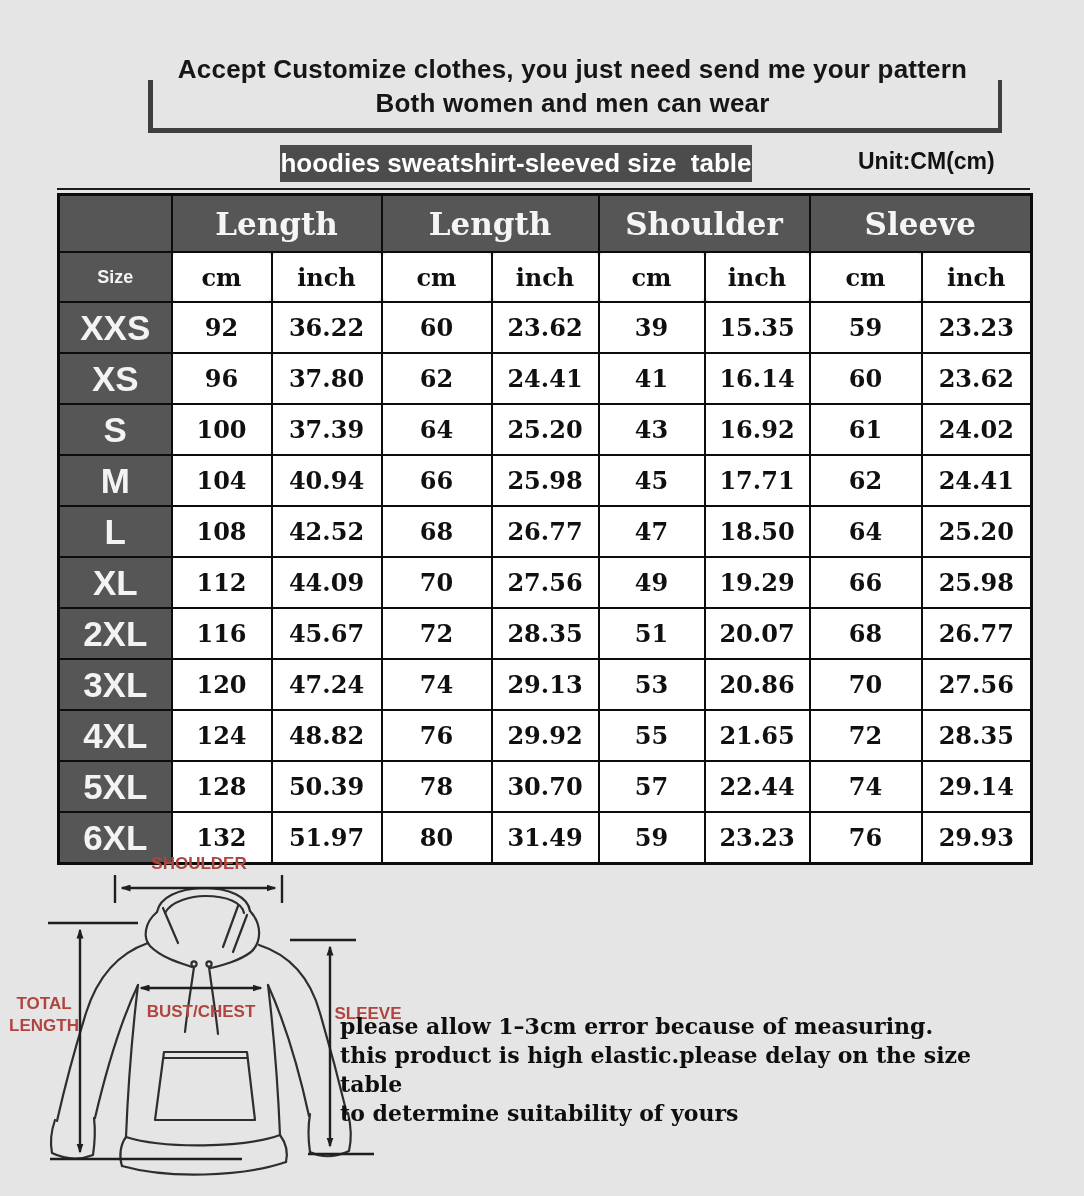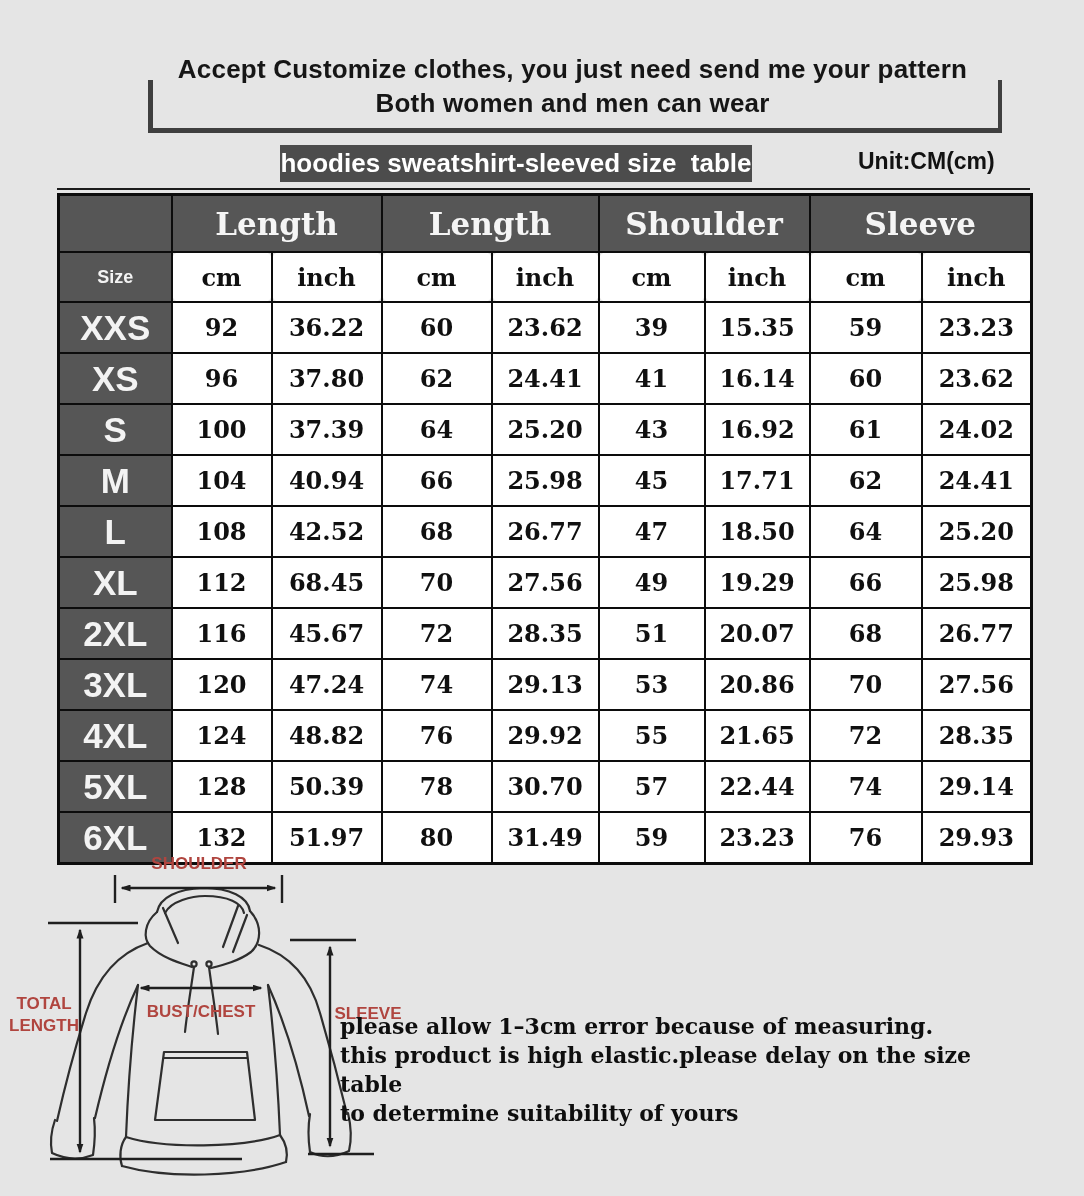--- a/index.html
+++ b/index.html
@@ -141,21 +141,21 @@
           <td class="val">68</td>
           <td class="val">26.77</td>
           <td class="val">47</td>
           <td class="val">18.50</td>
           <td class="val">64</td>
           <td class="val">25.20</td>
         </tr>
         <tr>
           <th class="rowsize">XL</th>
           <td class="val">112</td>
-          <td class="val">68.45</td>
+          <td class="val">44.09</td>
           <td class="val">70</td>
           <td class="val">27.56</td>
           <td class="val">49</td>
           <td class="val">19.29</td>
           <td class="val">66</td>
           <td class="val">25.98</td>
         </tr>
         <tr>
           <th class="rowsize">2XL</th>
           <td class="val">116</td>

